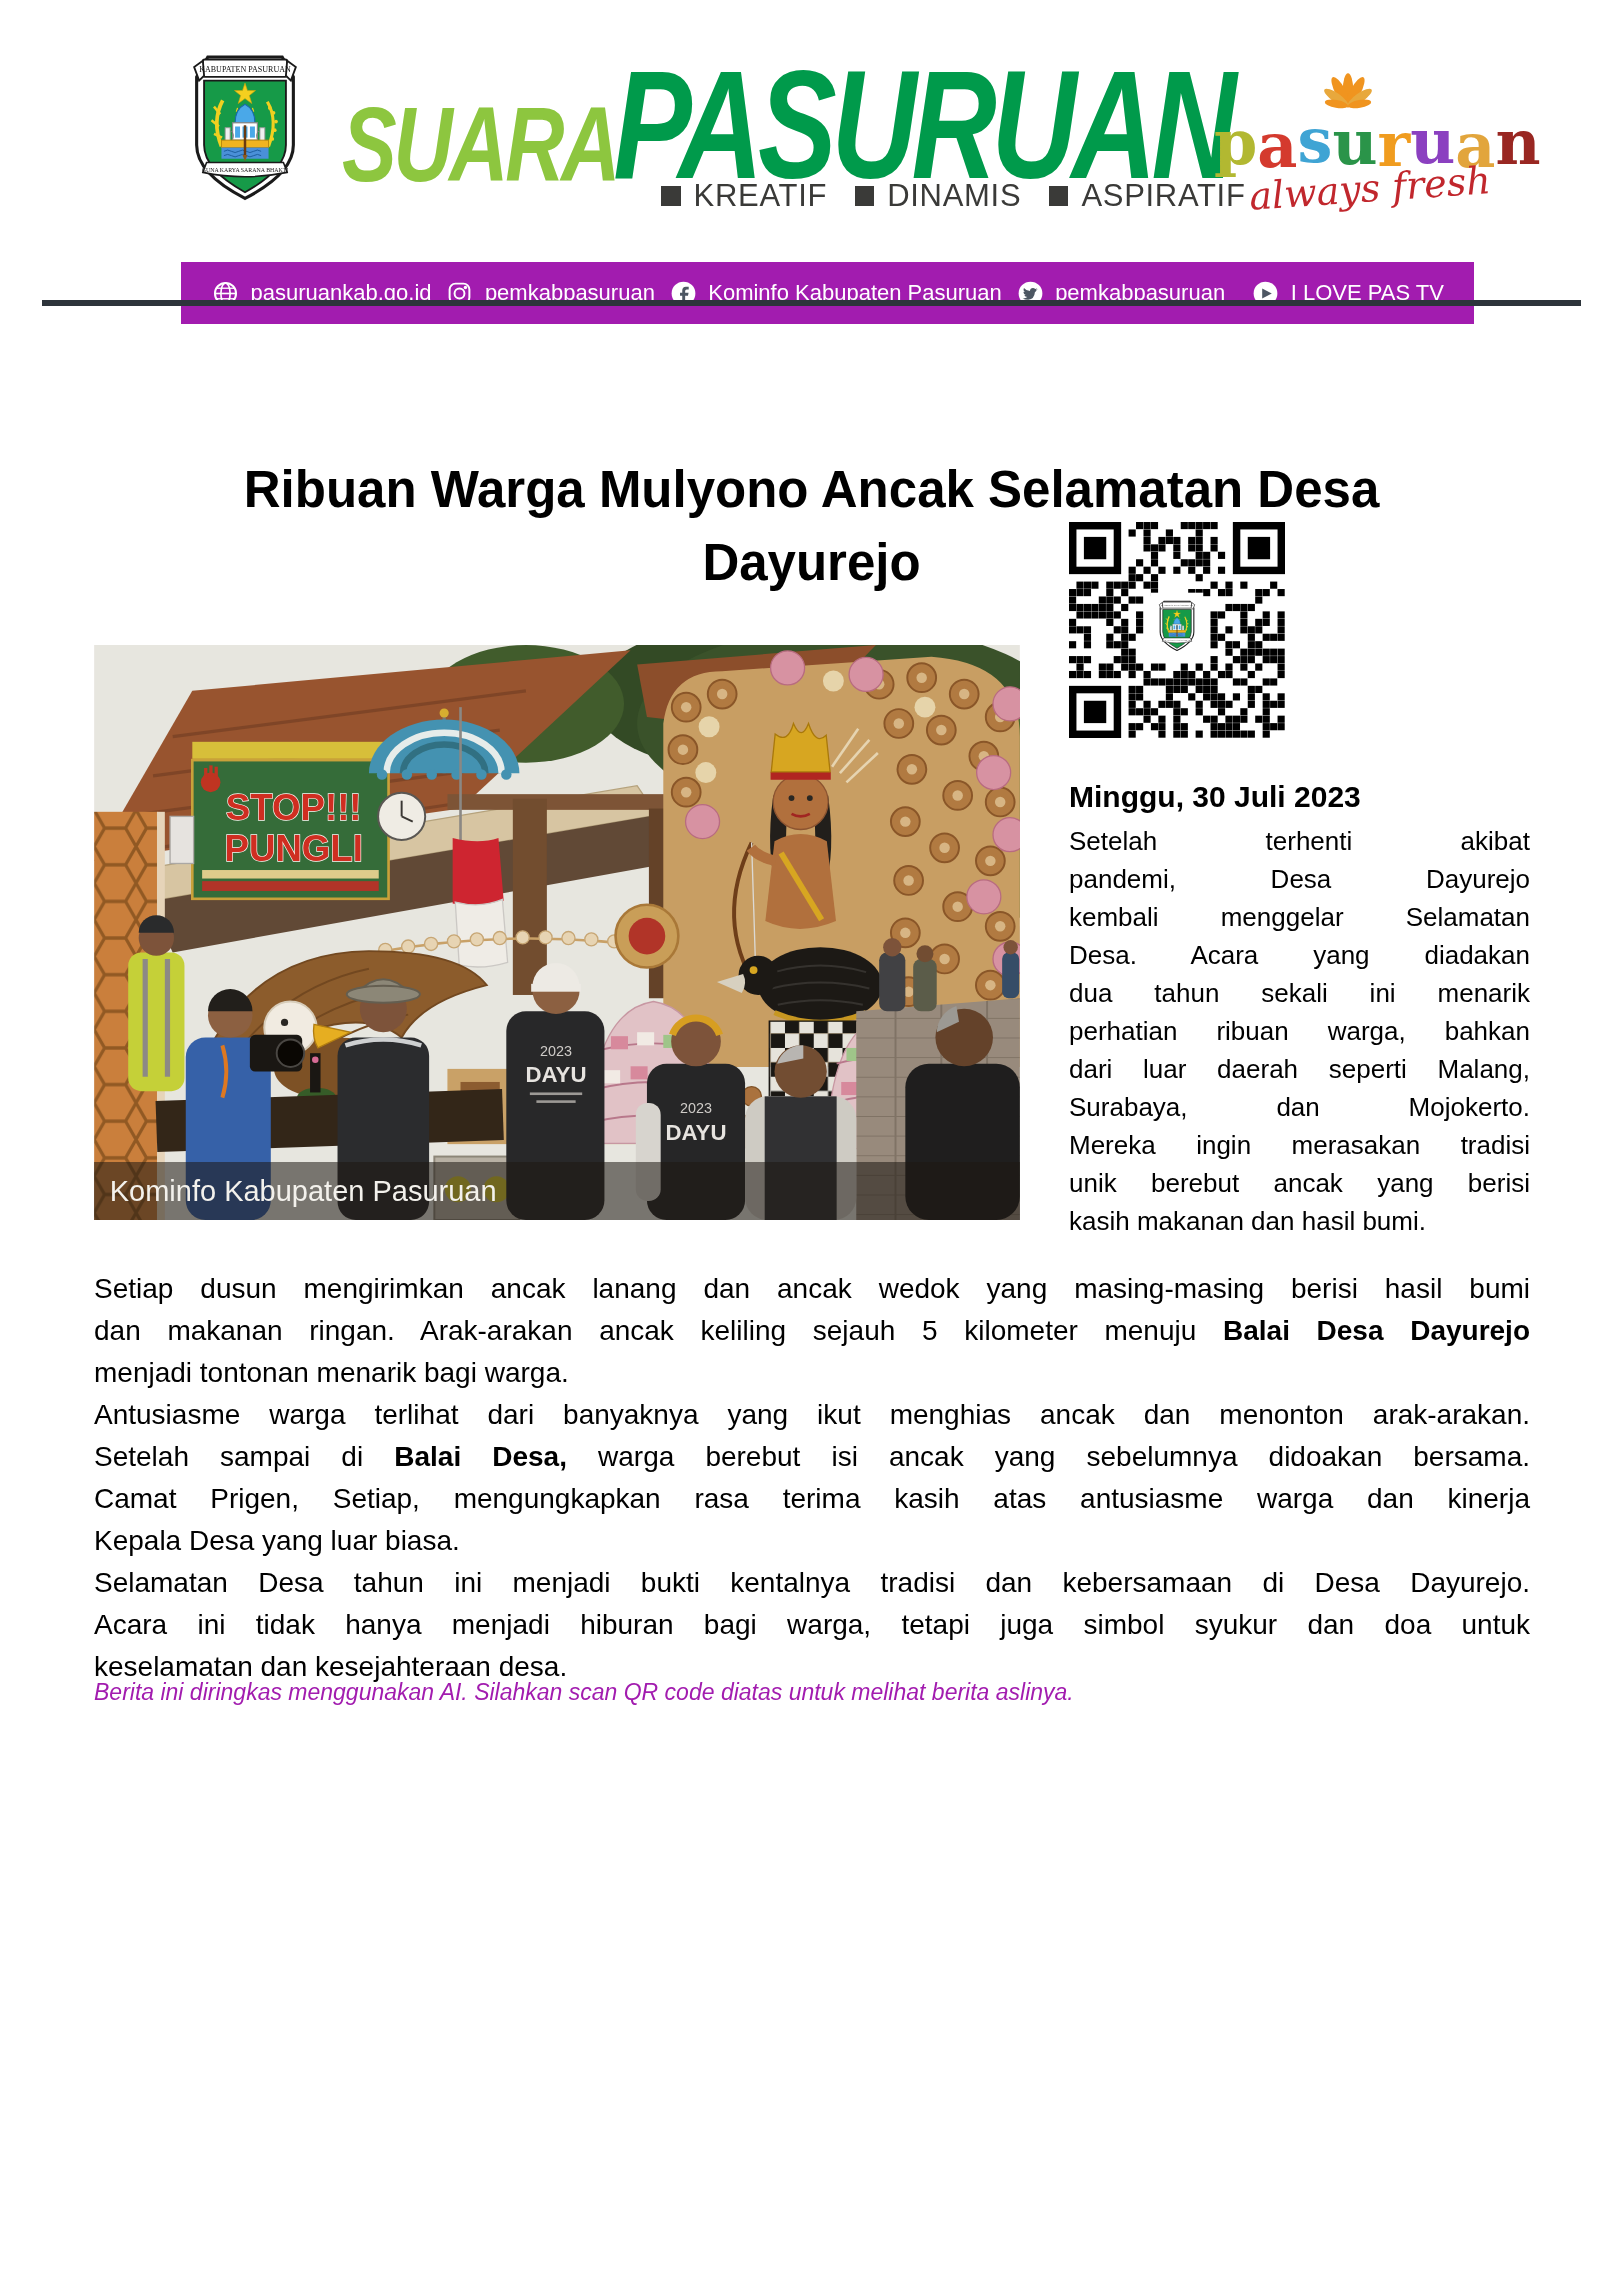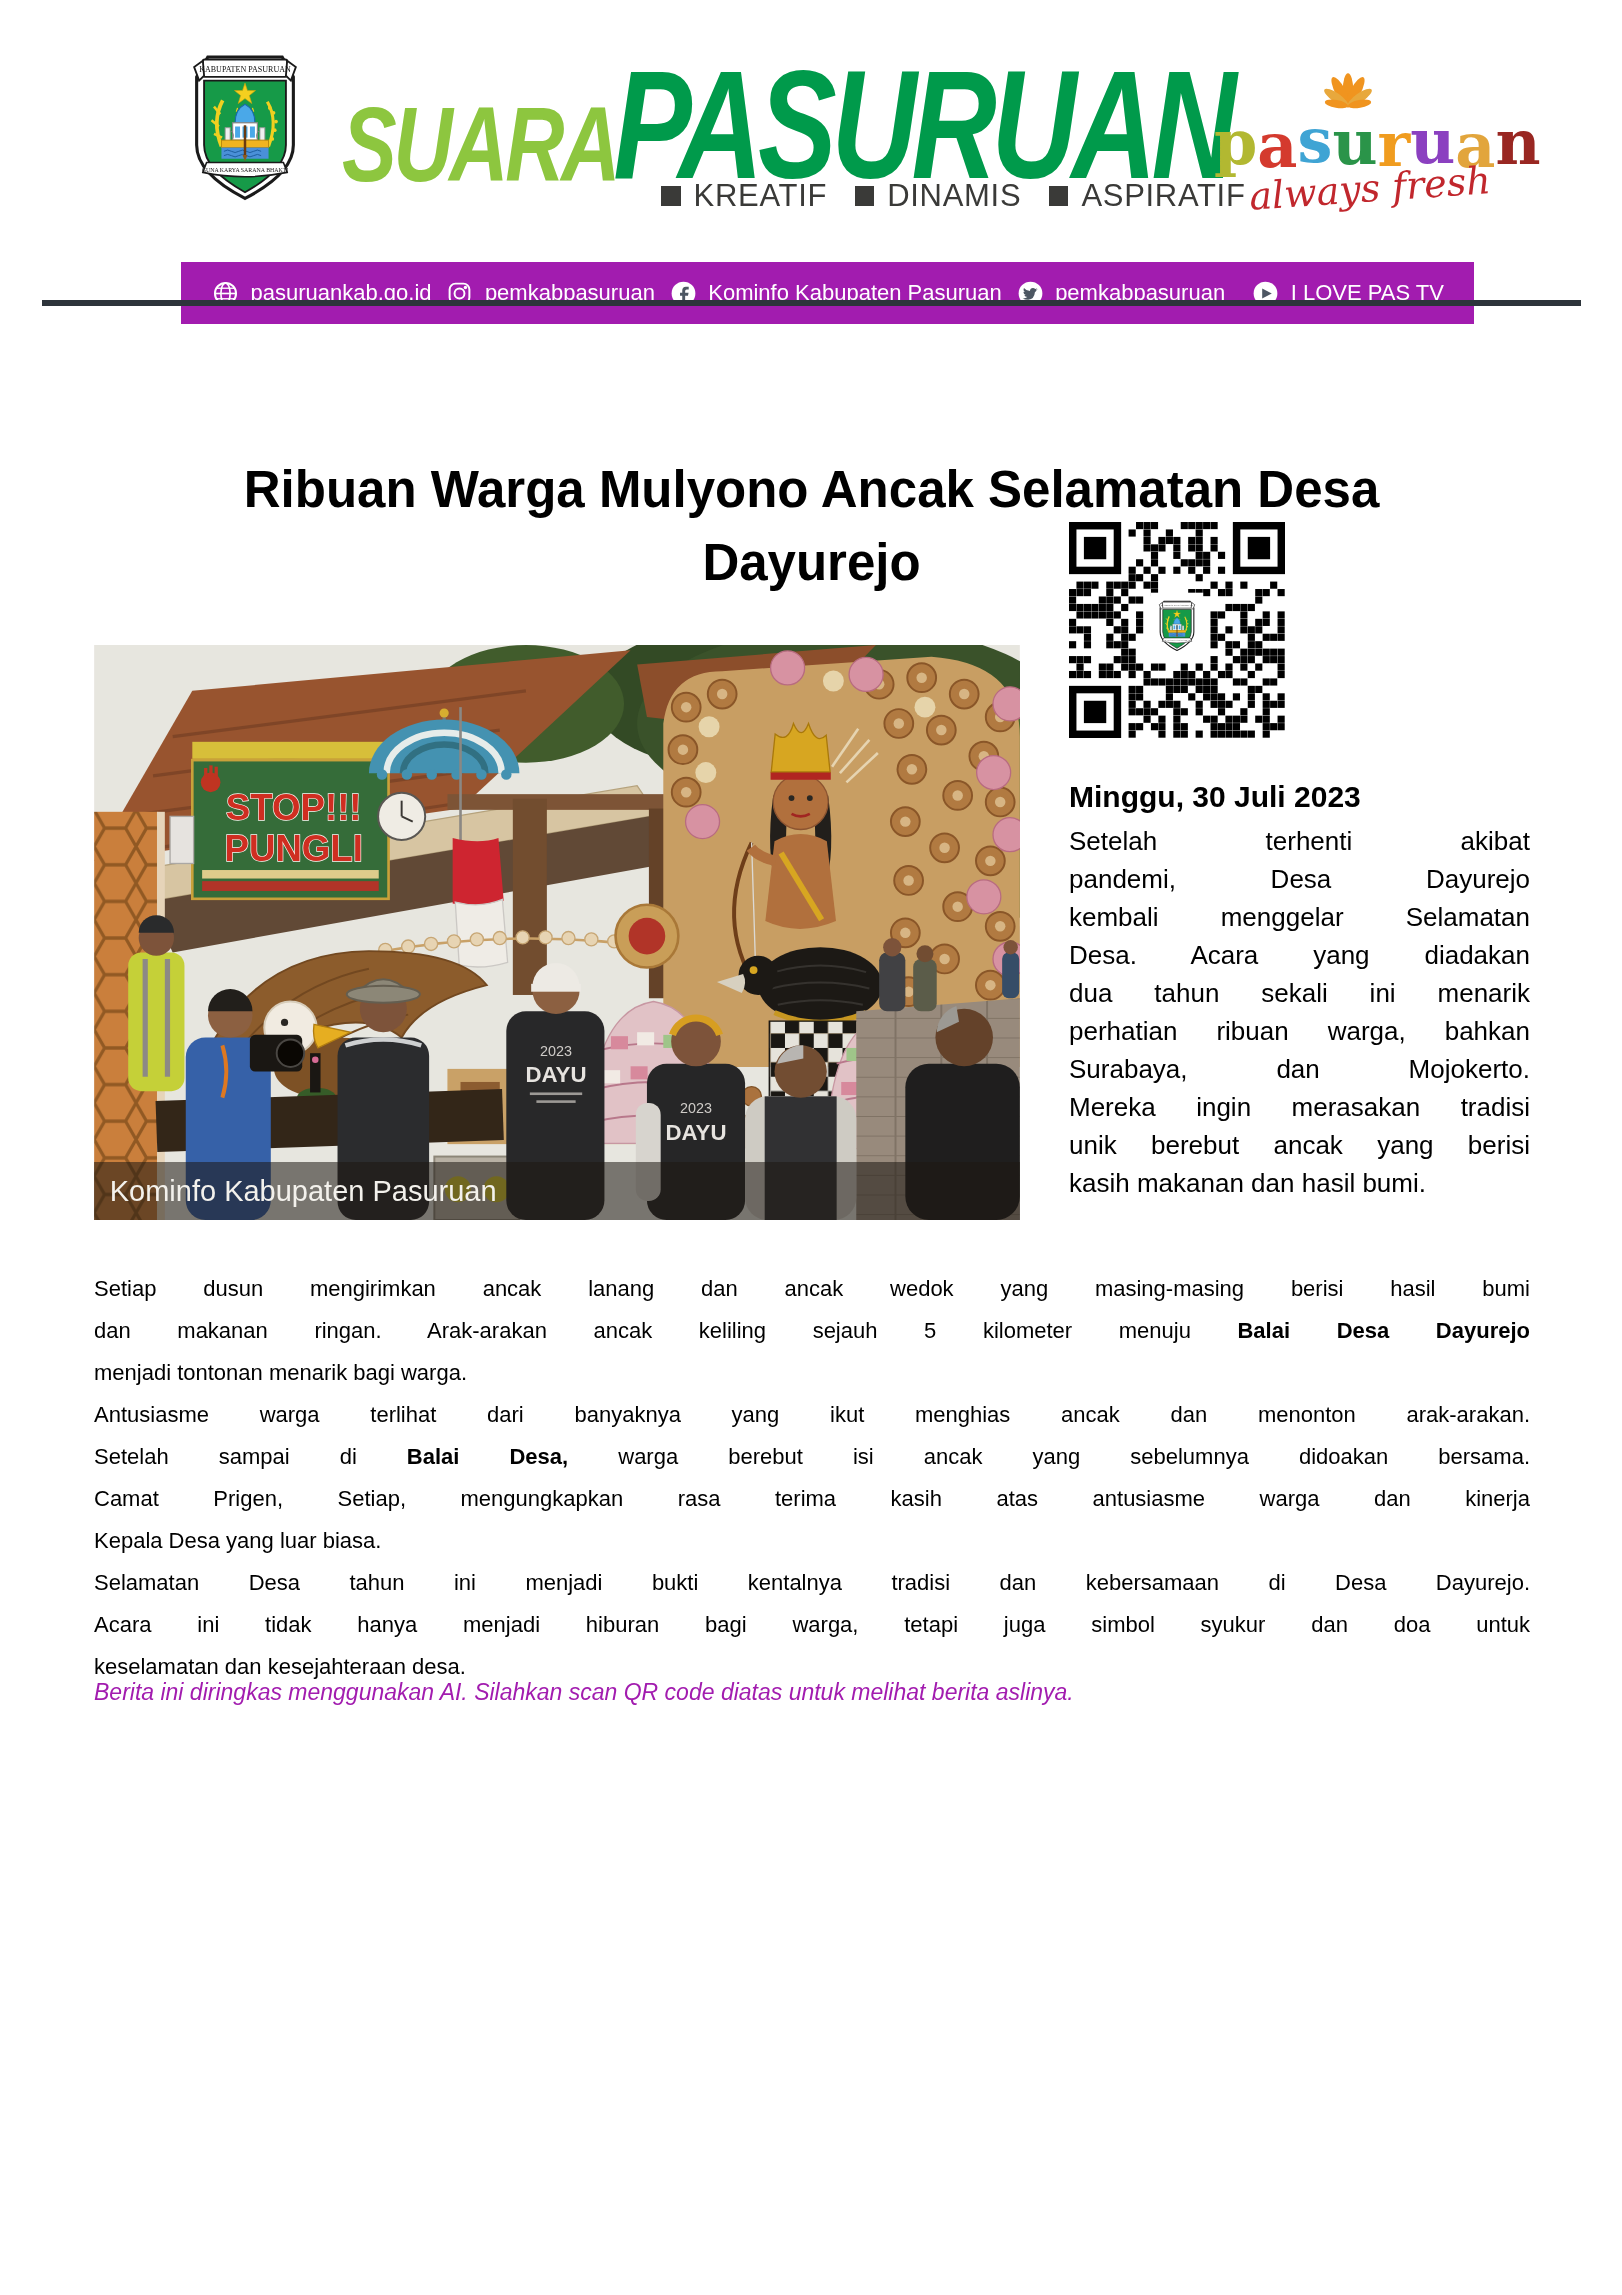--- a/index.html
+++ b/index.html
@@ -33,21 +33,21 @@
          font-size:51px;line-height:73px;letter-spacing:0;}
   .photo{position:absolute;left:94px;top:645px;width:926px;height:575px;overflow:hidden;}
   .photo svg{display:block;}
   .photo-caption{position:absolute;left:94px;top:1162px;width:926px;height:58px;
                  background:rgba(30,24,18,.55);color:#f3f1ec;font-size:29px;display:flex;
                  align-items:center;padding-left:15.7px;box-sizing:border-box;}
   .qr{position:absolute;left:1069px;top:522px;width:216px;height:216px;}
   .date{position:absolute;left:1069px;top:780px;width:461px;font-size:30px;font-weight:bold;}
   .lead{position:absolute;left:1069px;top:822px;width:461px;font-size:26px;}
   .lead .tline{line-height:38px;}
-  .bodytext{position:absolute;left:94px;top:1268px;width:1436px;font-size:22px;}
+  .bodytext{position:absolute;left:94px;top:1268px;width:1436px;font-size:28px;}
   .bodytext .tline{line-height:42px;}
   .tline{text-align:justify;text-align-last:justify;}
   .tline.tline-last{text-align-last:left;}
   .footer-note{position:absolute;left:94px;top:1679px;width:1436px;font-style:italic;
                font-size:23px;color:#a21caf;}
 </style>
 </head>
 <body>
 
 <div class="page">
@@ -836,20 +836,21 @@
 
   <div class="date">Minggu, 30 Juli 2023</div>
 
   <div class="lead">
       <div class="tline"><span>Setelah terhenti akibat</span></div>
       <div class="tline"><span>pandemi, Desa Dayurejo</span></div>
       <div class="tline"><span>kembali menggelar Selamatan</span></div>
       <div class="tline"><span>Desa. Acara yang diadakan</span></div>
       <div class="tline"><span>dua tahun sekali ini menarik</span></div>
       <div class="tline"><span>perhatian ribuan warga, bahkan</span></div>
+      <div class="tline"><span>dari luar daerah seperti Malang,</span></div>
       <div class="tline"><span>Surabaya, dan Mojokerto.</span></div>
       <div class="tline"><span>Mereka ingin merasakan tradisi</span></div>
       <div class="tline"><span>unik berebut ancak yang berisi</span></div>
       <div class="tline tline-last"><span>kasih makanan dan hasil bumi.</span></div>
     </div>
 
   <div class="bodytext">
       <div class="tline"><span>Setiap dusun mengirimkan ancak lanang dan ancak wedok yang masing-masing berisi hasil bumi</span></div>
       <div class="tline"><span>dan makanan ringan. Arak-arakan ancak keliling sejauh 5 kilometer menuju </span><span style="font-weight: bold;">Balai Desa Dayurejo</span></div>
       <div class="tline tline-last"><span>menjadi tontonan menarik bagi warga.</span></div>

